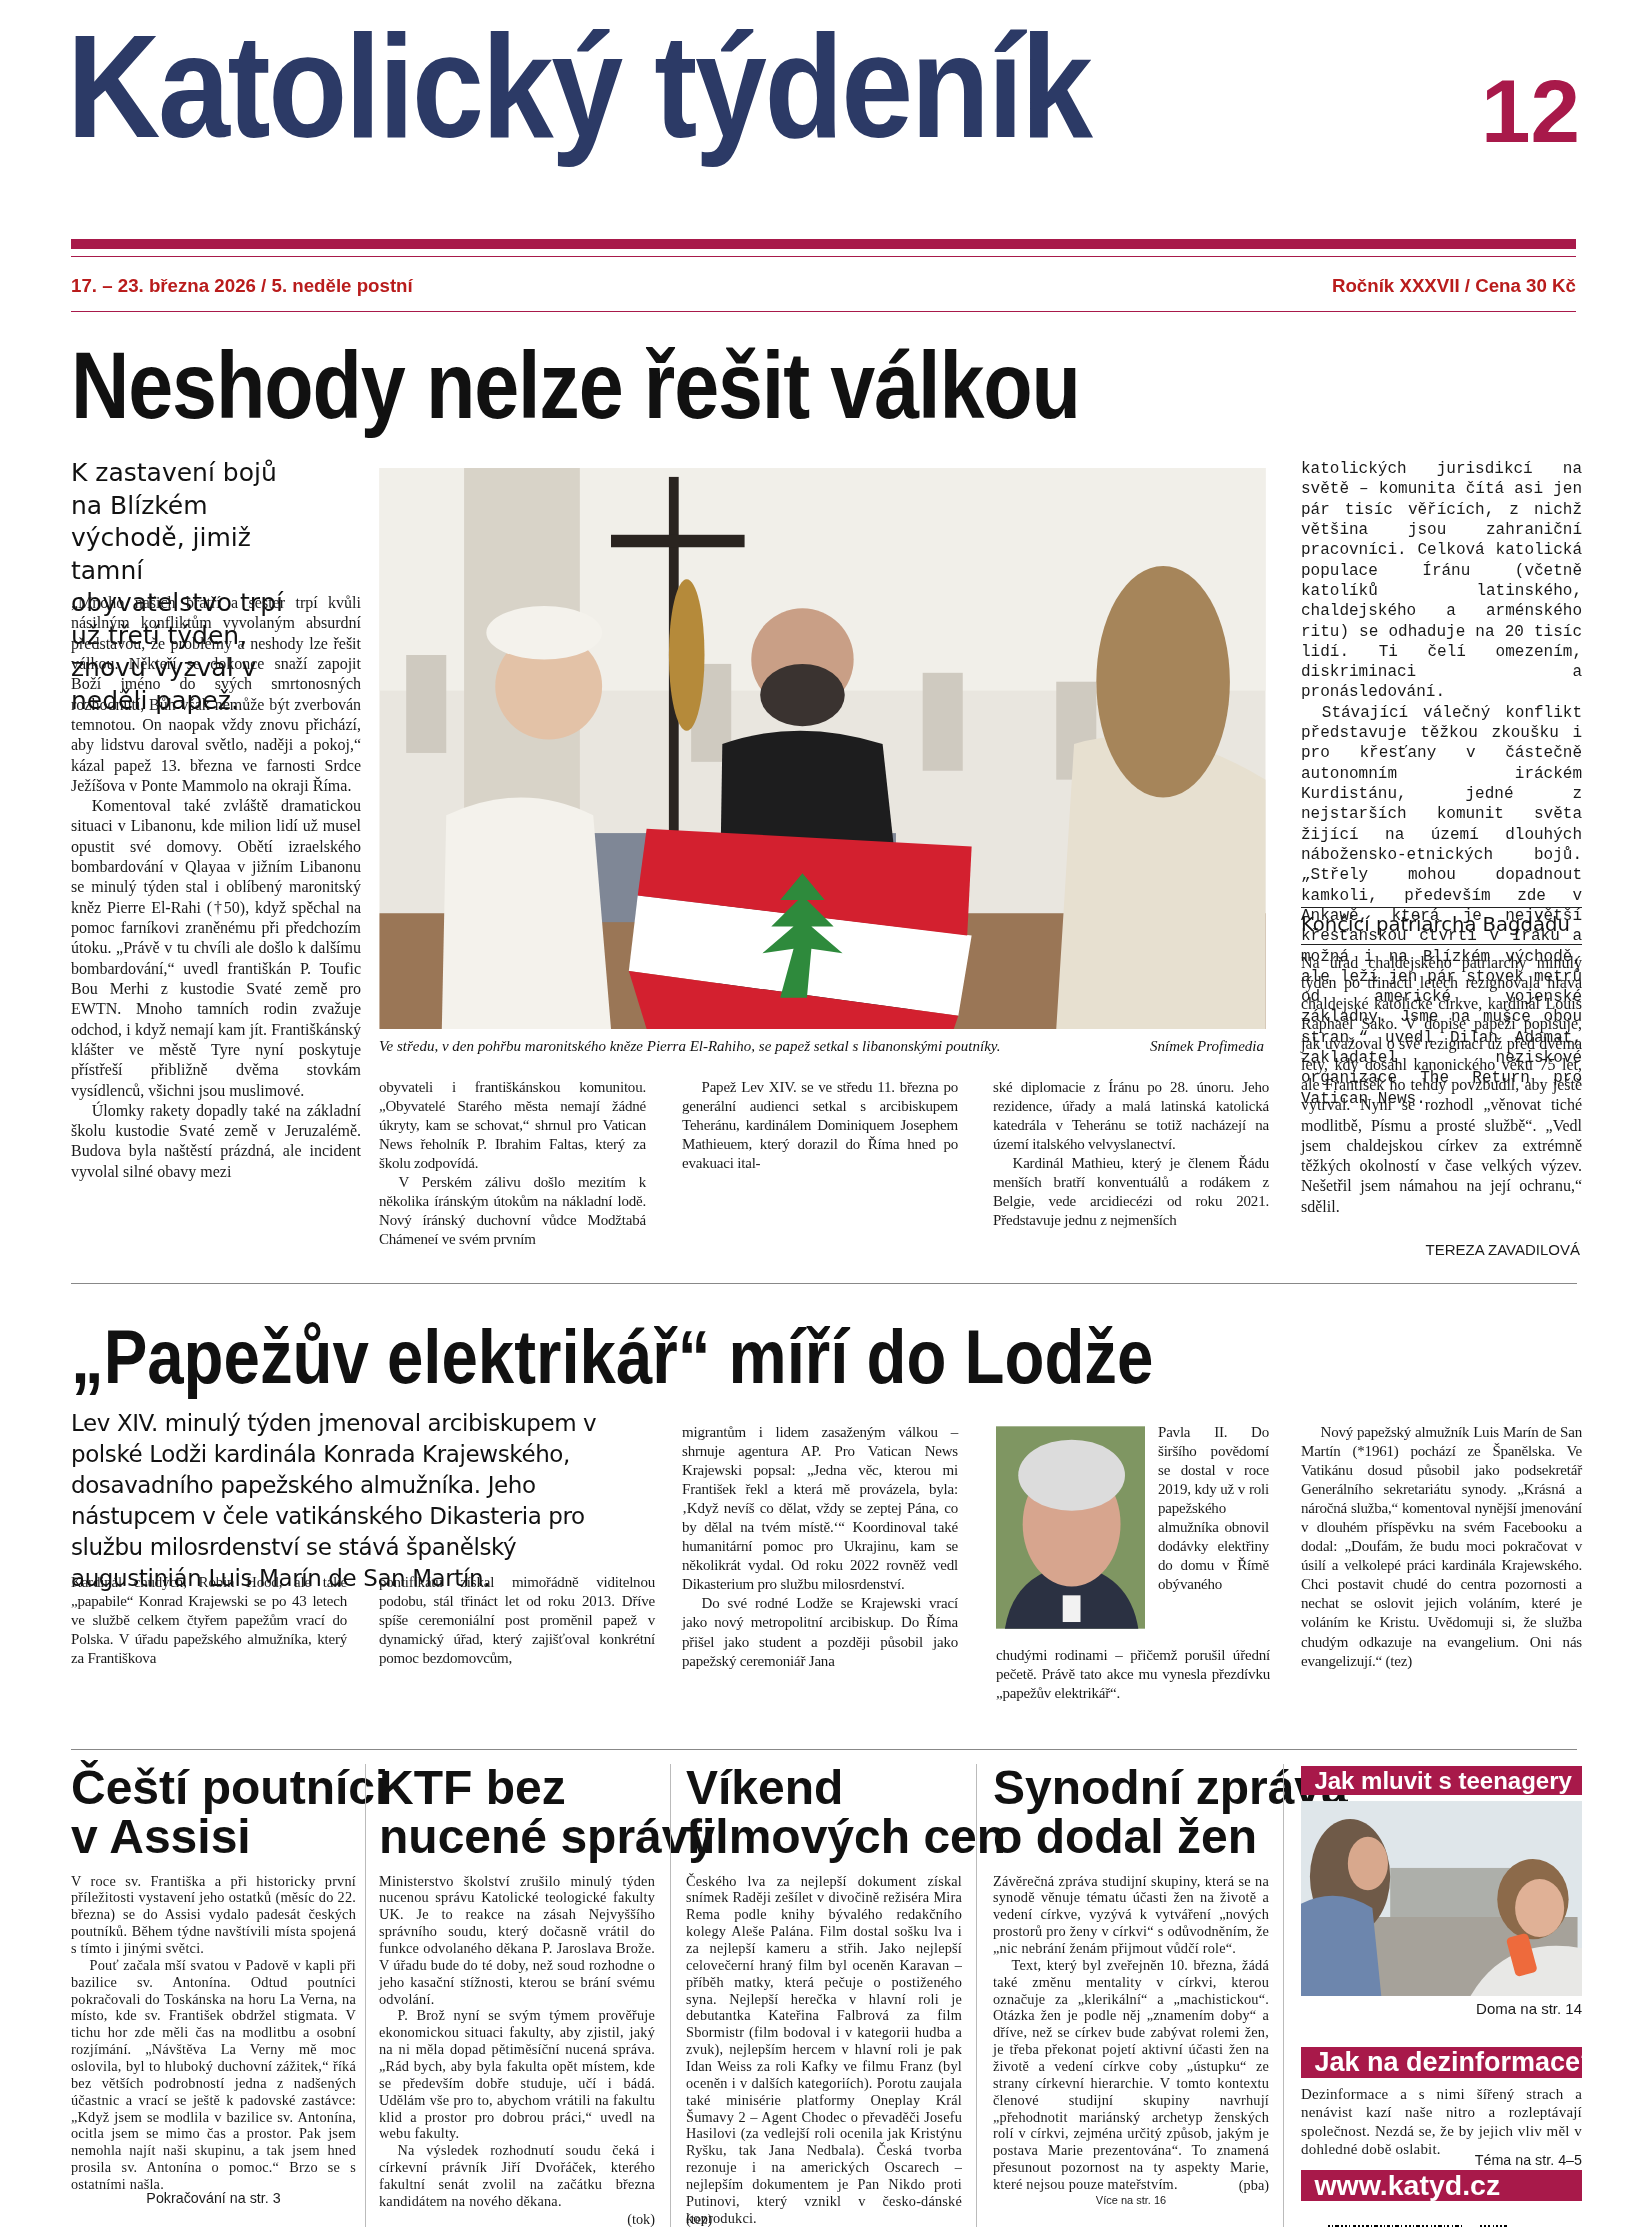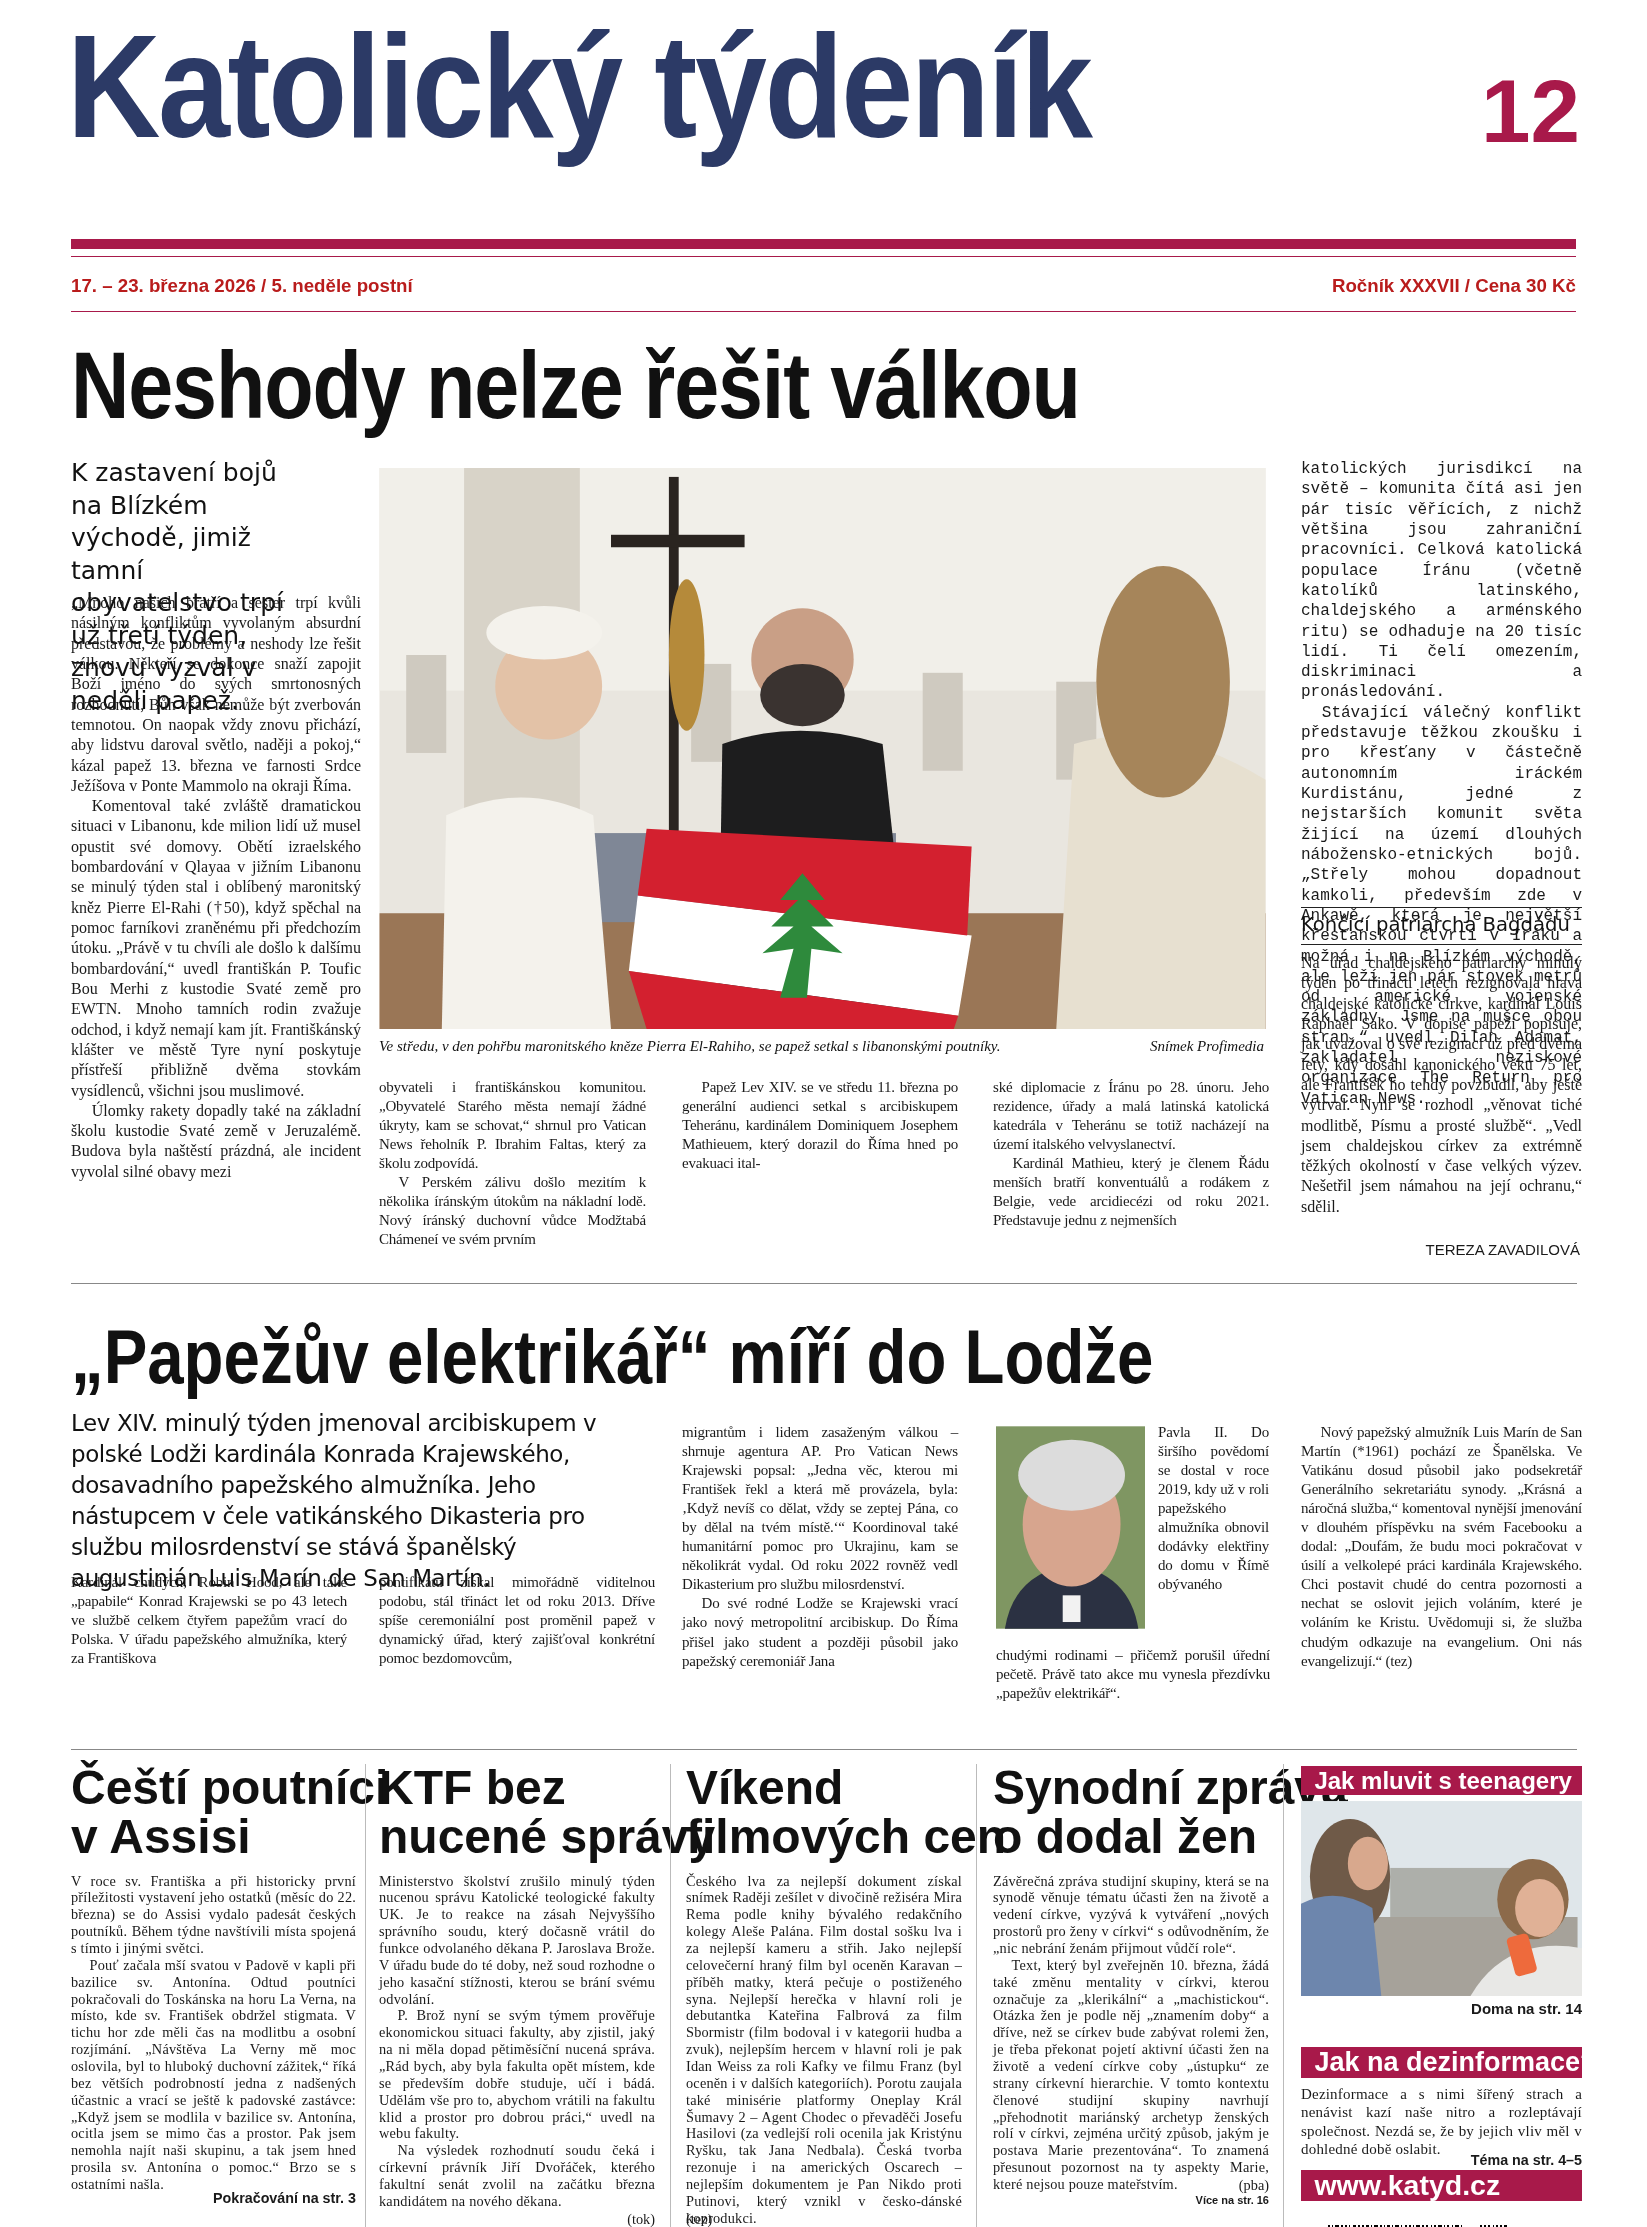--- a/index.html
+++ b/index.html
@@ -12,21 +12,21 @@
   .dateline{top:275px;font-family:"Liberation Sans",sans-serif;font-weight:bold;font-size:18.7px;color:#b91c1c;}
   .h1{font-family:"Liberation Sans",sans-serif;font-weight:bold;color:#111;line-height:1;white-space:nowrap;}
   .lead{font-family:"DejaVu Sans",sans-serif;font-size:25px;line-height:1.3;color:#111;}
   .body{font-size:16px;line-height:1.27;text-align:justify;hyphens:manual;color:#1a1a1a;}
   .body p{margin:0;text-indent:0;}
   .body p.ind{text-indent:1.3em;}
   .body.cond{font-size:15px;letter-spacing:-0.2px;}
   .photo{overflow:hidden;}
   .caption{font-style:italic;font-size:15px;color:#111;}
   .sig{font-family:"Liberation Sans",sans-serif;font-size:15px;text-align:right;}
-  .ref{font-family:"Liberation Sans",sans-serif;font-weight:bold;font-size:16px;text-align:right;}
+  .ref{font-family:"Liberation Sans",sans-serif;font-weight:normal;font-size:16px;text-align:center;}
   .rule{background:#888;}
   .vrule{background:#bbb;width:0.9px;}
   .sub-h{font-family:"DejaVu Sans",sans-serif;font-size:19.6px;color:#111;}
   .promo-bar{background:#a8194a;color:#fff;font-family:"Liberation Sans",sans-serif;font-weight:bold;line-height:1;white-space:nowrap;display:flex;align-items:center;padding-left:13.4px;box-sizing:border-box;}
   .barcode{display:flex;align-items:flex-end;}
   .barcode span{display:inline-block;background:#000;height:67px;margin-right:2.2px;}
 </style>
 </head>
 <body>
 

